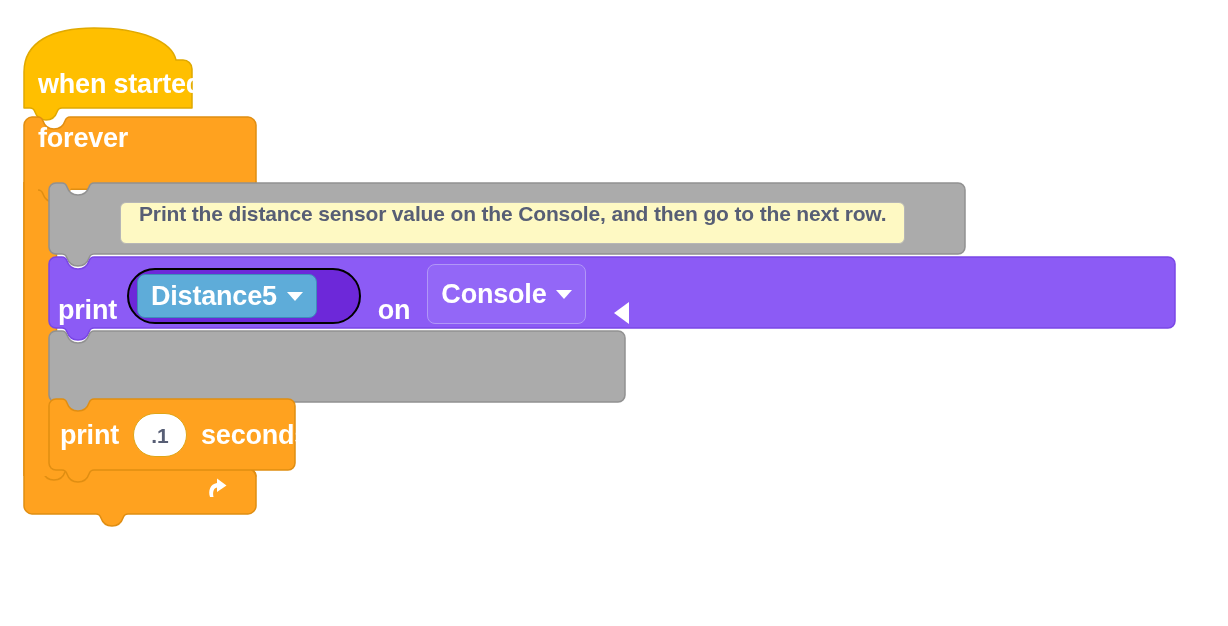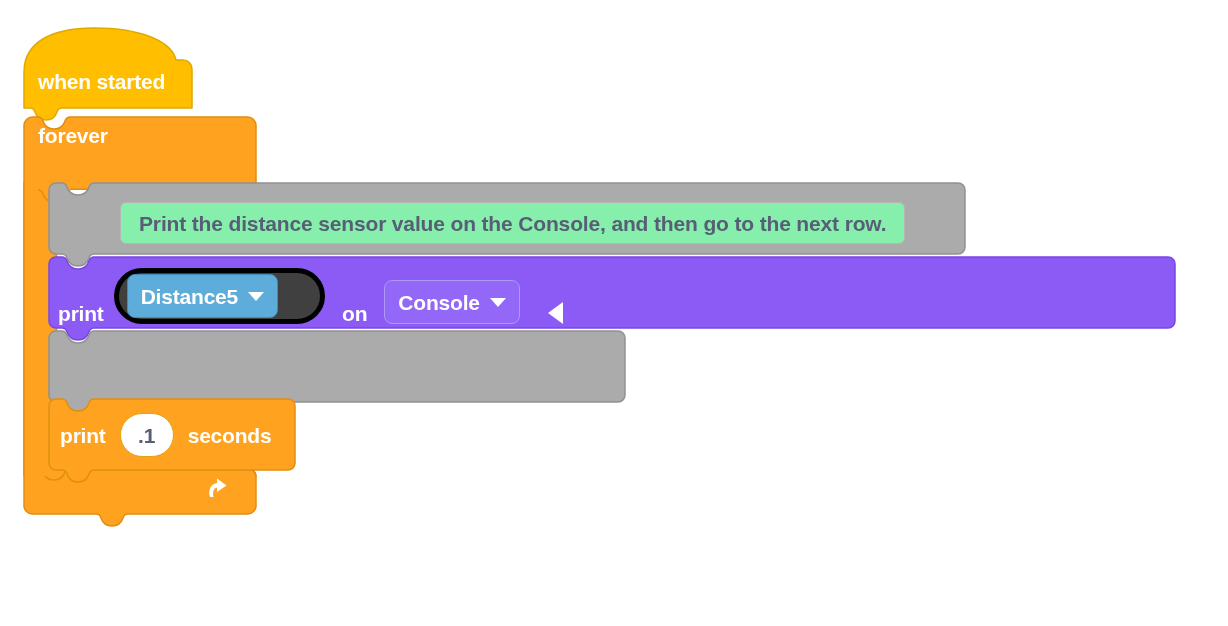--- a/index.html
+++ b/index.html
@@ -15,21 +15,21 @@
   #workspace {
     position: relative;
     width: 1228px;
     height: 626px;
     background: #ffffff;
   }
 
   
   .btext {
     color: #ffffff;
-    font-size: 21px;
+    font-size: 27px;
     font-weight: bold;
     letter-spacing: -0.2px;
     white-space: nowrap;
     line-height: 1;
     user-select: none;
   }
 
   
   .blockshell {
     position: absolute;
@@ -59,25 +59,25 @@
     left: 203px;
     top: 474px;
     width: 30px;
     height: 30px;
   }
 
   
   .comment-shell { }
   .comment-inner {
     position: absolute;
-    background: #86efac;
+    background: #fef9c3;
     border: 1px solid #b6b6b6;
     border-radius: 6px;
     display: flex;
-    align-items: center;
+    align-items: flex-start;
     padding: 0 18px;
   }
   .comment-text {
     color: #575e75;
     font-size: 21px;
     font-weight: bold;
     letter-spacing: -0.15px;
     white-space: nowrap;
     line-height: 1;
     user-select: none;
@@ -96,22 +96,22 @@
     top: 262px;
     height: 62px;
     align-items: flex-end;
   }
 
   
   .reporter-blue {
     position: relative;
     display: flex;
     align-items: center;
-    background: #404040;
-    border: 5px solid #000000;
+    background: #6d28d9;
+    border: 2px solid #000000;
     border-radius: 999px;
     height: 56px;
     padding: 0 14px 0 8px;
     margin-left: 10px;
   }
 
   
   .dd-blue {
     display: flex;
     align-items: center;
@@ -124,21 +124,21 @@
   }
 
   
   .dd-purple {
     display: flex;
     align-items: center;
     gap: 10px;
     background: #9367f7;
     border: 1px solid #b197f7;
     border-radius: 8px;
-    height: 44px;
+    height: 60px;
     padding: 0 13px;
   }
 
   .caret {
     width: 0; height: 0;
     border-left: 8px solid transparent;
     border-right: 8px solid transparent;
     border-top: 9px solid #ffffff;
     flex: none;
   }

